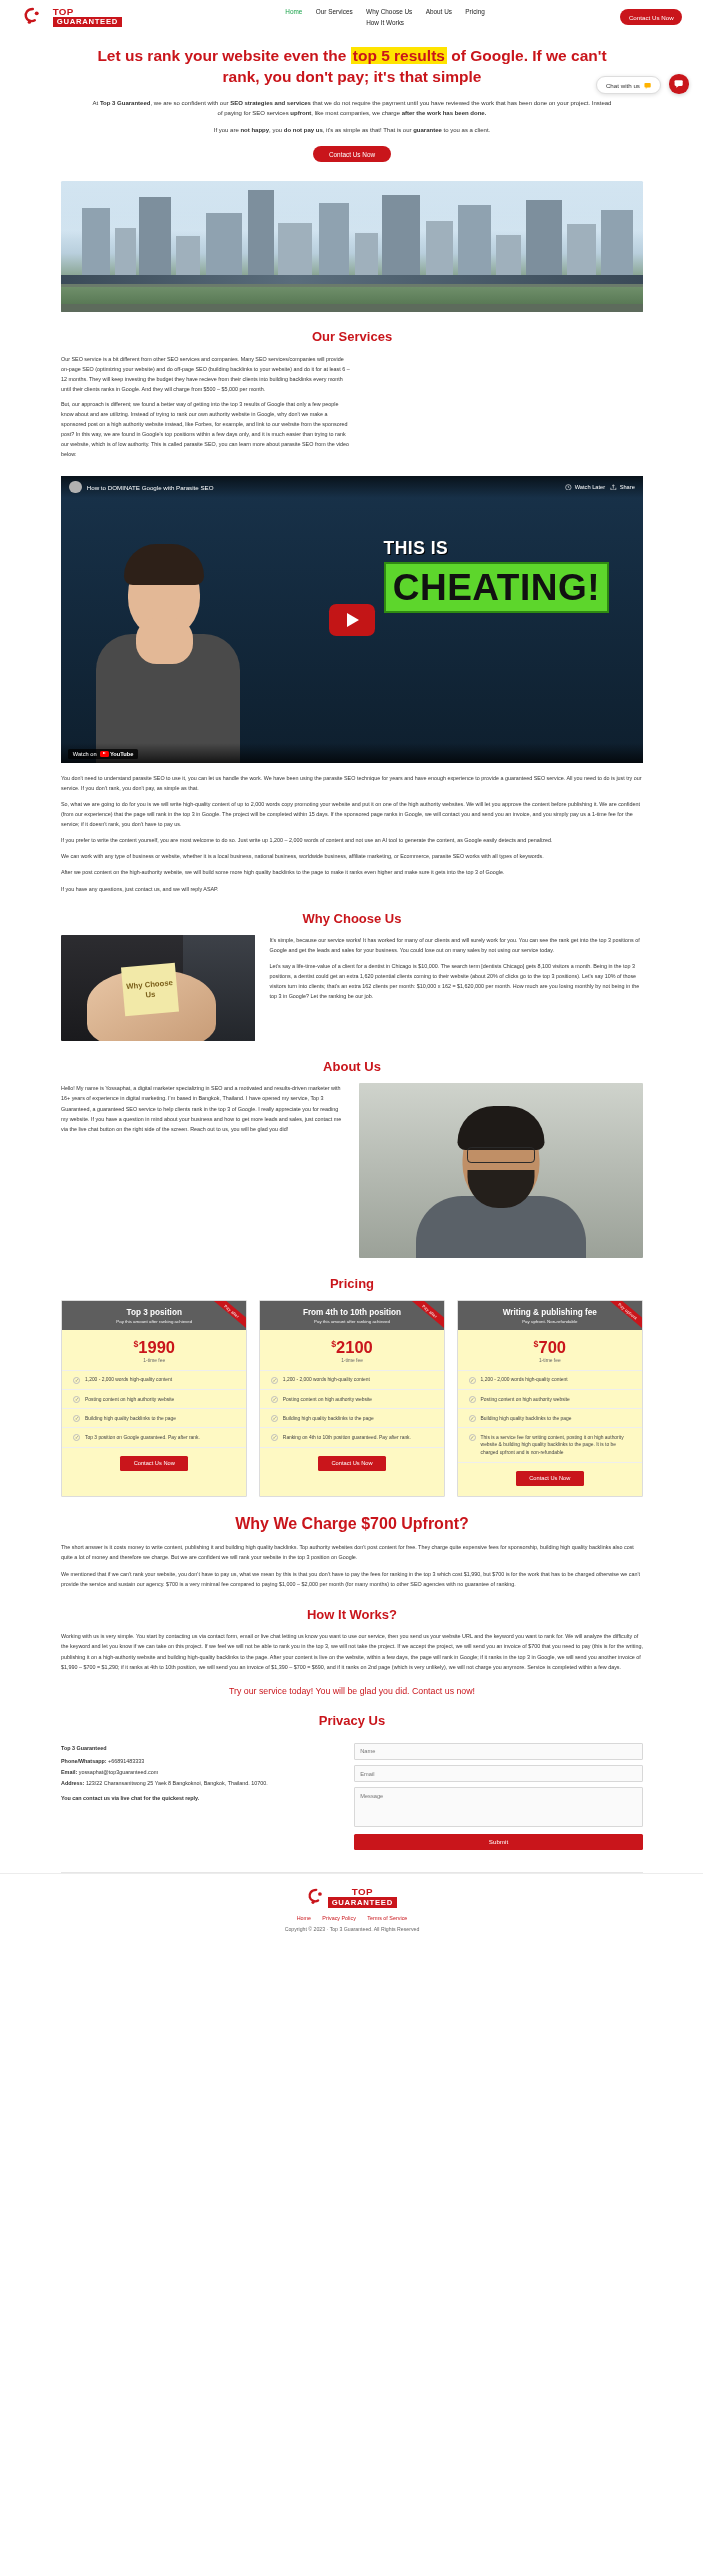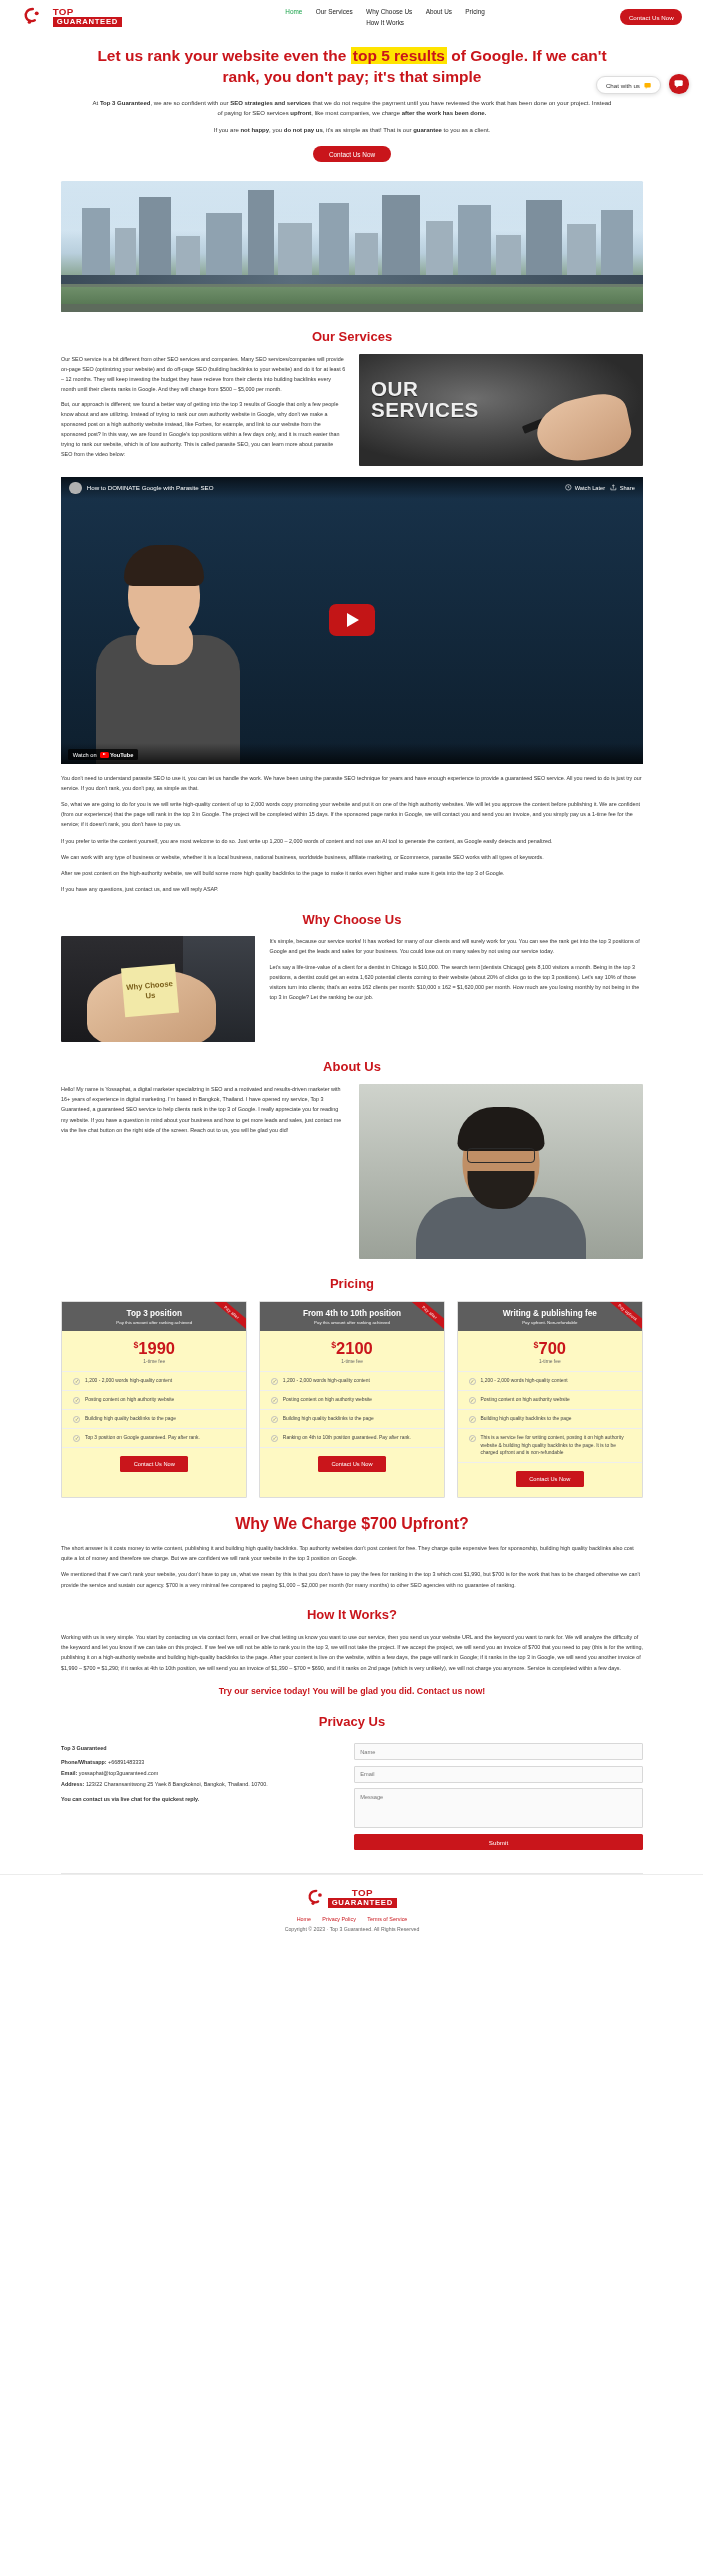--- a/index.html
+++ b/index.html
@@ -311,21 +311,21 @@
   .price-btn {
     background: #c9151b; color: #fff; border: none; border-radius: 1.5px;
     padding: 4.6px 13.4px; font-size: 5.7px; cursor: pointer;
     font-family: "Liberation Sans", sans-serif;
   }
 
   
   .tail-text { padding: 0 61px; font-size: 5.4px; line-height: 1.9; color: #333; }
   .tail-text p { margin-bottom: 6.2px; }
   .red-line {
-    text-align: center; color: #c9151b; font-weight: bold; font-size: 8.8px;
+    text-align: center; color: #c9151b; font-weight: normal; font-size: 8.8px;
     margin: 13.4px 0 2.1px;
   }
 
   
   .contact {
     display: flex; gap: 20.6px; padding: 5.2px 61px 15.5px;
   }
   .contact-left { width: 258px; font-size: 5.4px; line-height: 2; color: #333; }
   .contact-left .co-name { font-weight: bold; margin-bottom: 3.1px; }
   .contact-right { width: 289px; margin-left: auto; }
@@ -436,37 +436,33 @@
     <div class="greenery"></div>
     <div class="road"></div>
   </div>
 
   <div class="section-title">Our Services</div>
   <div class="services">
     <div class="services-text">
       <p>Our SEO service is a bit different from other SEO services and companies. Many SEO services/companies will provide on-page SEO (optimizing your website) and do off-page SEO (building backlinks to your website) and do it for at least 6 – 12 months. They will keep investing the budget they have recieve from their clients into building backlinks every month until their clients ranks in Google. And they will charge from $500 – $5,000 per month.</p>
       <p>But, our approach is different; we found a better way of getting into the top 3 results of Google that only a few people know about and are utilizing. Instead of trying to rank our own authority website in Google, why don't we make a sponsored post on a high authority website instead, like Forbes, for example, and link to our website from the sponsored post? In this way, we are found in Google's top positions within a few days only, and it is much easier than trying to rank our website, which is of low authority. This is called parasite SEO, you can learn more about parasite SEO from the video below:</p>
     </div>
-    <div class="services-img">
-      <div class="chalk">
-        <div>OUR</div>
-        <div>SERVICES</div>
-      </div>
-      <div class="marker"></div>
-      <div class="hand"></div>
-    </div>
   </div>
 
   <div class="video">
     <div class="video-scene">
       <div class="v-person">
         <div class="v-body"></div>
         <div class="v-head"></div>
         <div class="v-hair"></div>
         <div class="v-hands"></div>
+      </div>
+      <div class="cheating-box">
+        <div class="cheating-1">THIS IS</div>
+        <div class="cheating-2">CHEATING!</div>
       </div>
     </div>
     <div class="video-top">
       <div class="yt-avatar"></div>
       <span>How to DOMINATE Google with Parasite SEO</span>
       <span class="spacer"></span>
       <span class="chip">
         <svg width="6.7" height="6.7" viewBox="0 0 16 16">
           <circle cx="8" cy="8" r="6.5" fill="none" stroke="#fff" stroke-width="1.4"></circle>
           <path d="M8 4.5 L8 8 L10.5 9.5" stroke="#fff" stroke-width="1.4" fill="none"></path>

